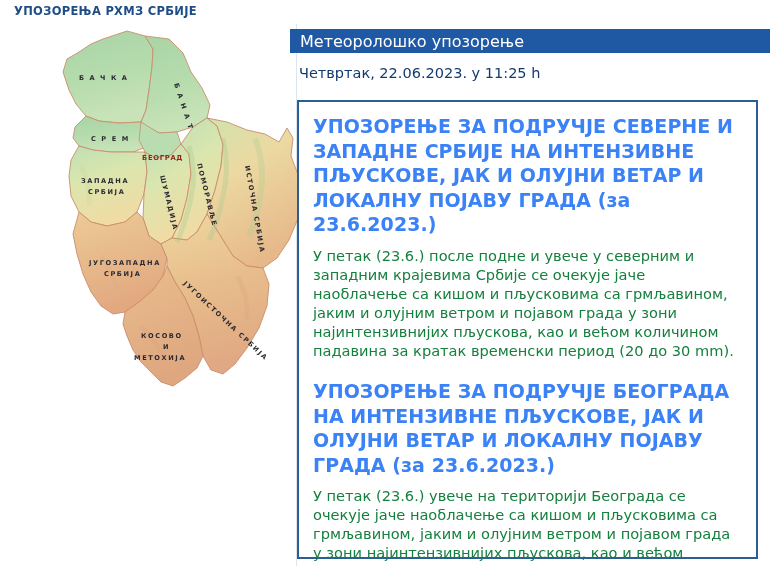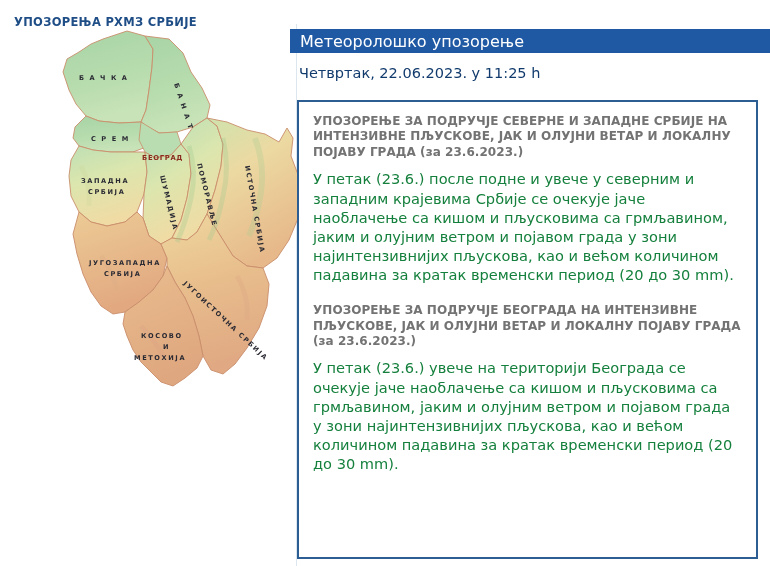--- a/index.html
+++ b/index.html
@@ -11,21 +11,21 @@
     width: 770px;
     height: 566px;
     position: relative;
     overflow: hidden;
     font-family: "DejaVu Sans", "Liberation Sans", sans-serif;
   }
 
   
   #page-header {
     position: absolute;
-    left: 0; top: 11px;
+    left: 0; top: 0;
     width: 702px;
     height: 24px;
     background: #ffffff;
   }
   #page-header-title {
     position: absolute;
     left: 14px;
     top: 4px;
     font-size: 11.5px;
     font-weight: bold;
@@ -83,24 +83,24 @@
     left: 7px;
     top: 76px;
     width: 461px;
     height: 459px;
     border: 2px solid #2c5d93;
     background: #ffffff;
     box-sizing: border-box;
     padding: 12px 14px 10px 14px;
   }
   .warn-title {
-    font-size: 12px;
+    font-size: 19px;
     font-weight: bold;
     line-height: 1.29;
-    color: #737373;
+    color: #3b82f6;
     margin: 0 0 2px 0;
     letter-spacing: 0.05px;
   }
   .warn-body {
     font-size: 14.6px;
     line-height: 1.31;
     color: #15803d;
     margin: 9px 0 0 0;
   }
   #warn-title-2 {

